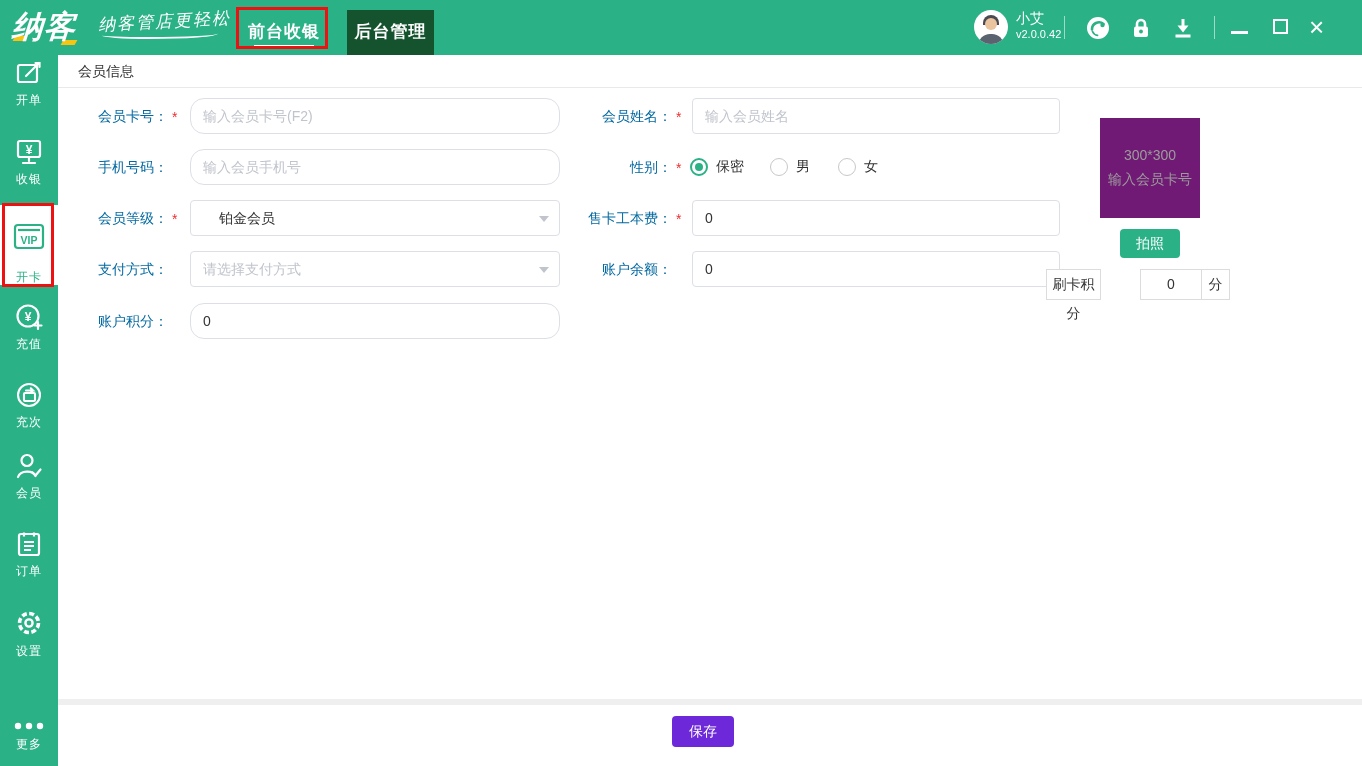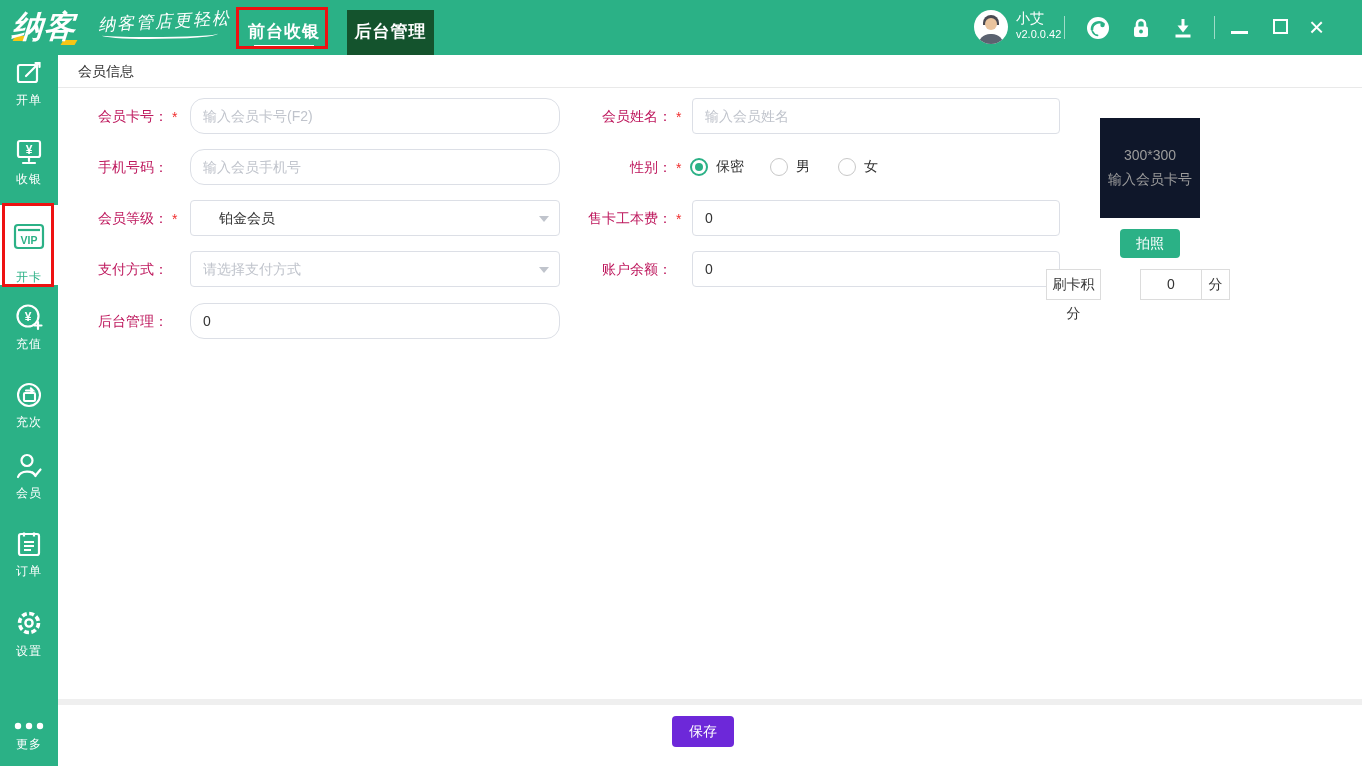--- a/index.html
+++ b/index.html
@@ -46,21 +46,21 @@
   .side-label { font-size:12px; margin-top:4px; letter-spacing:1px; }
   #side-vip { top:150px; height:80px; background:#fff; color:#2bb186; padding-top:16px; }
   #side-vip .side-label { margin-top:18px; }
   #anno-vip { left:2px; top:148px; width:52px; height:84px; }
 
   
   #topbar { position:absolute; left:58px; top:55px; width:1304px; height:33px; background:#fff;
             border-bottom:1px solid #e9e9e9; }
   #page-title { position:absolute; left:20px; top:0; line-height:32px; font-size:14px; color:#333; cursor:pointer;}
 
-  .flabel { position:absolute; width:120px; text-align:right; font-size:14px; color:#be185d; line-height:36px; }
+  .flabel { position:absolute; width:120px; text-align:right; font-size:14px; color:#0369a1; line-height:36px; }
   .req { position:absolute; color:#f02d2d; font-size:14px; line-height:34px; width:10px; }
   .col1.flabel { left:48px; }  .col1.req { left:172px; }
   .col2.flabel { left:552px; } .col2.req { left:676px; }
   .finput { position:absolute; height:36px; border:1px solid #dcdfe6; border-radius:4px;
             font-size:14px; color:#333; padding:0 12px; outline:none; background:#fff;
             font-family:"Liberation Sans", sans-serif; }
   .finput::placeholder { color:#c0c4cc; }
   .c1 { left:190px; width:370px;border-radius:14px; } .c2 { left:692px; width:368px; }
   .fselect { position:absolute; height:36px; border:1px solid #dcdfe6; border-radius:4px; background:#fff;
              font-size:14px; line-height:34px; padding:0 26px 0 12px; cursor:pointer; }
@@ -72,21 +72,21 @@
   #gender-group { position:absolute; left:690px; top:149px; height:36px; display:flex; align-items:center; }
   .radio { width:18px; height:18px; border-radius:50%; background:#fff; position:relative; cursor:pointer; flex:none; }
   .radio.off { border:1px solid #c8c8c8; }
   .radio.on  { border:2px solid #2bb186; }
   .radio.on::after { content:""; position:absolute; left:3px; top:3px; width:8px; height:8px;
                      border-radius:50%; background:#2bb186; }
   .radio-label { font-size:14px; color:#333; margin-left:8px; }
   .radio-gap26 { margin-left:26px; } .radio-gap28 { margin-left:28px; }
 
   
-  #upload-box { position:absolute; left:1100px; top:118px; width:100px; height:100px; background:#0f172a;
+  #upload-box { position:absolute; left:1100px; top:118px; width:100px; height:100px; background:#701a75;
                 display:flex; flex-direction:column; align-items:center; justify-content:center; gap:8px;
                 cursor:pointer; }
   #upload-box span { font-size:14px; color:#9c9c9c; }
   #photo-btn { position:absolute; left:1120px; top:229px; width:60px; height:29px; background:#2bb186;
                color:#fff; font-size:14px; text-align:center; line-height:29px; border-radius:4px; cursor:pointer; }
   .swipe-cell { position:absolute; top:269px; height:31px; border:1px solid #dcdcdc; background:#fff;
                 font-size:14px; color:#333; text-align:center; line-height:29px; }
   #swipe-label { left:1046px; width:55px; }
   #swipe-value { left:1140px; width:62px; }
   #swipe-unit  { left:1201px; width:29px; }
@@ -278,21 +278,21 @@
 
 <div class="flabel col1" style="top:251px;">支付方式：</div>
 <div class="fselect c1" style="top:251px;">
   <span class="sel-placeholder">请选择支付方式</span>
   <span class="caret"></span>
 </div>
 
 <div class="flabel col2" style="top:251px;">账户余额：</div>
 <input class="finput c2" style="top: 251px;" value="0">
 
-<div class="flabel col1" style="top:303px;">后台管理：</div>
+<div class="flabel col1" style="top:303px;">账户积分：</div>
 <input class="finput c1" style="top: 303px;" value="0">
 
 <div id="upload-box">
   <span>300*300</span>
   <span>输入会员卡号</span>
 </div>
 <div id="photo-btn">拍照</div>
 <div id="swipe-label" class="swipe-cell">刷卡积分</div>
 <div id="swipe-value" class="swipe-cell">0</div>
 <div id="swipe-unit" class="swipe-cell">分</div>

